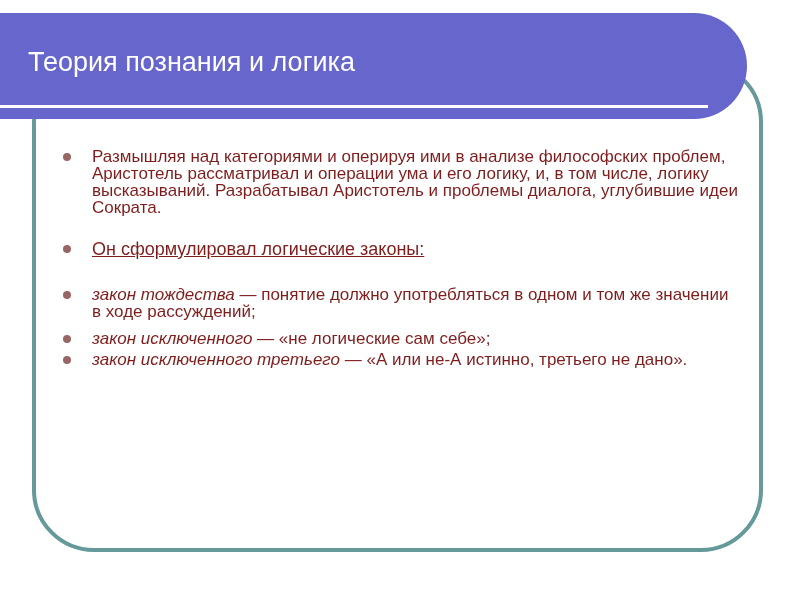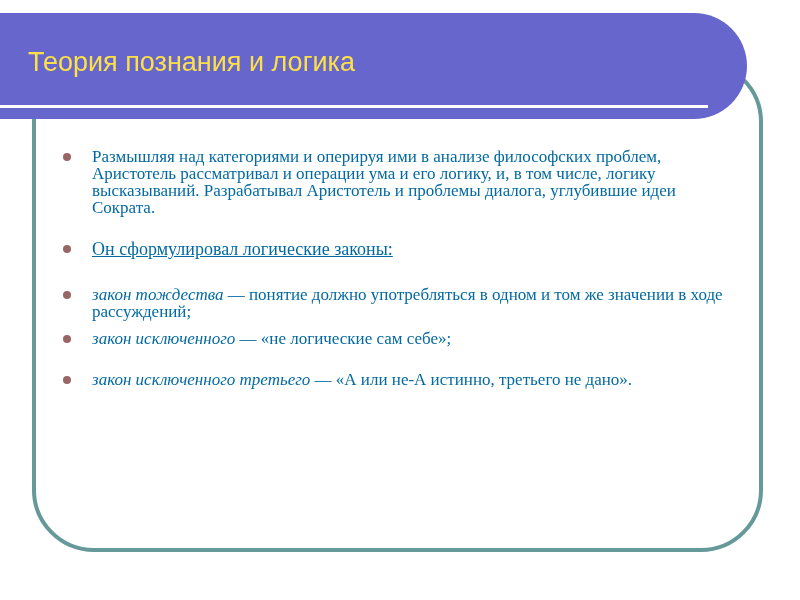--- a/index.html
+++ b/index.html
@@ -25,53 +25,52 @@
   }
   .title-line {
     position: absolute;
     left: 0; top: 92px;
     width: 708px; height: 3px;
     background: #ffffff;
   }
   .title-text {
     position: absolute;
     left: 28px; top: 34px;
-    color: #fde047;
+    color: #ffffff;
     font-size: 27px;
     line-height: 30px;
     white-space: nowrap;
   }
   .content {
     position: absolute;
     left: 60px; top: 148px;
     width: 680px;
-    color: #0369a1;
+    color: #7f1d1d;
     font-size: 17px;
     line-height: 17px;
-    font-family: Liberation Serif, serif;
   }
   .item {
     position: relative;
     padding-left: 32px;
   }
   .bullet {
     position: absolute;
     left: 3px; top: 5px;
     width: 8px; height: 8px;
     border-radius: 50%;
     background: #996666;
   }
   .u { text-decoration: underline; }
   .i { font-style: italic; }
   .item-1 { margin-top: 0; }
   .item-2 { margin-top: 24px; font-size: 18px; line-height: 18px; }
   .item-2 .bullet { top: 5px; }
   .item-3 { margin-top: 28px; }
   .item-4 { margin-top: 10px; }
-  .item-5 { margin-top: 24px; }
+  .item-5 { margin-top: 4px; }
   .item-6 { margin-top: 28px; }
 </style>
 </head>
 <body>
 
 <div class="frame"></div>
 
 <div class="title-bar">
   <div class="title-text">Теория познания и логика</div>
   <div class="title-line"></div>

